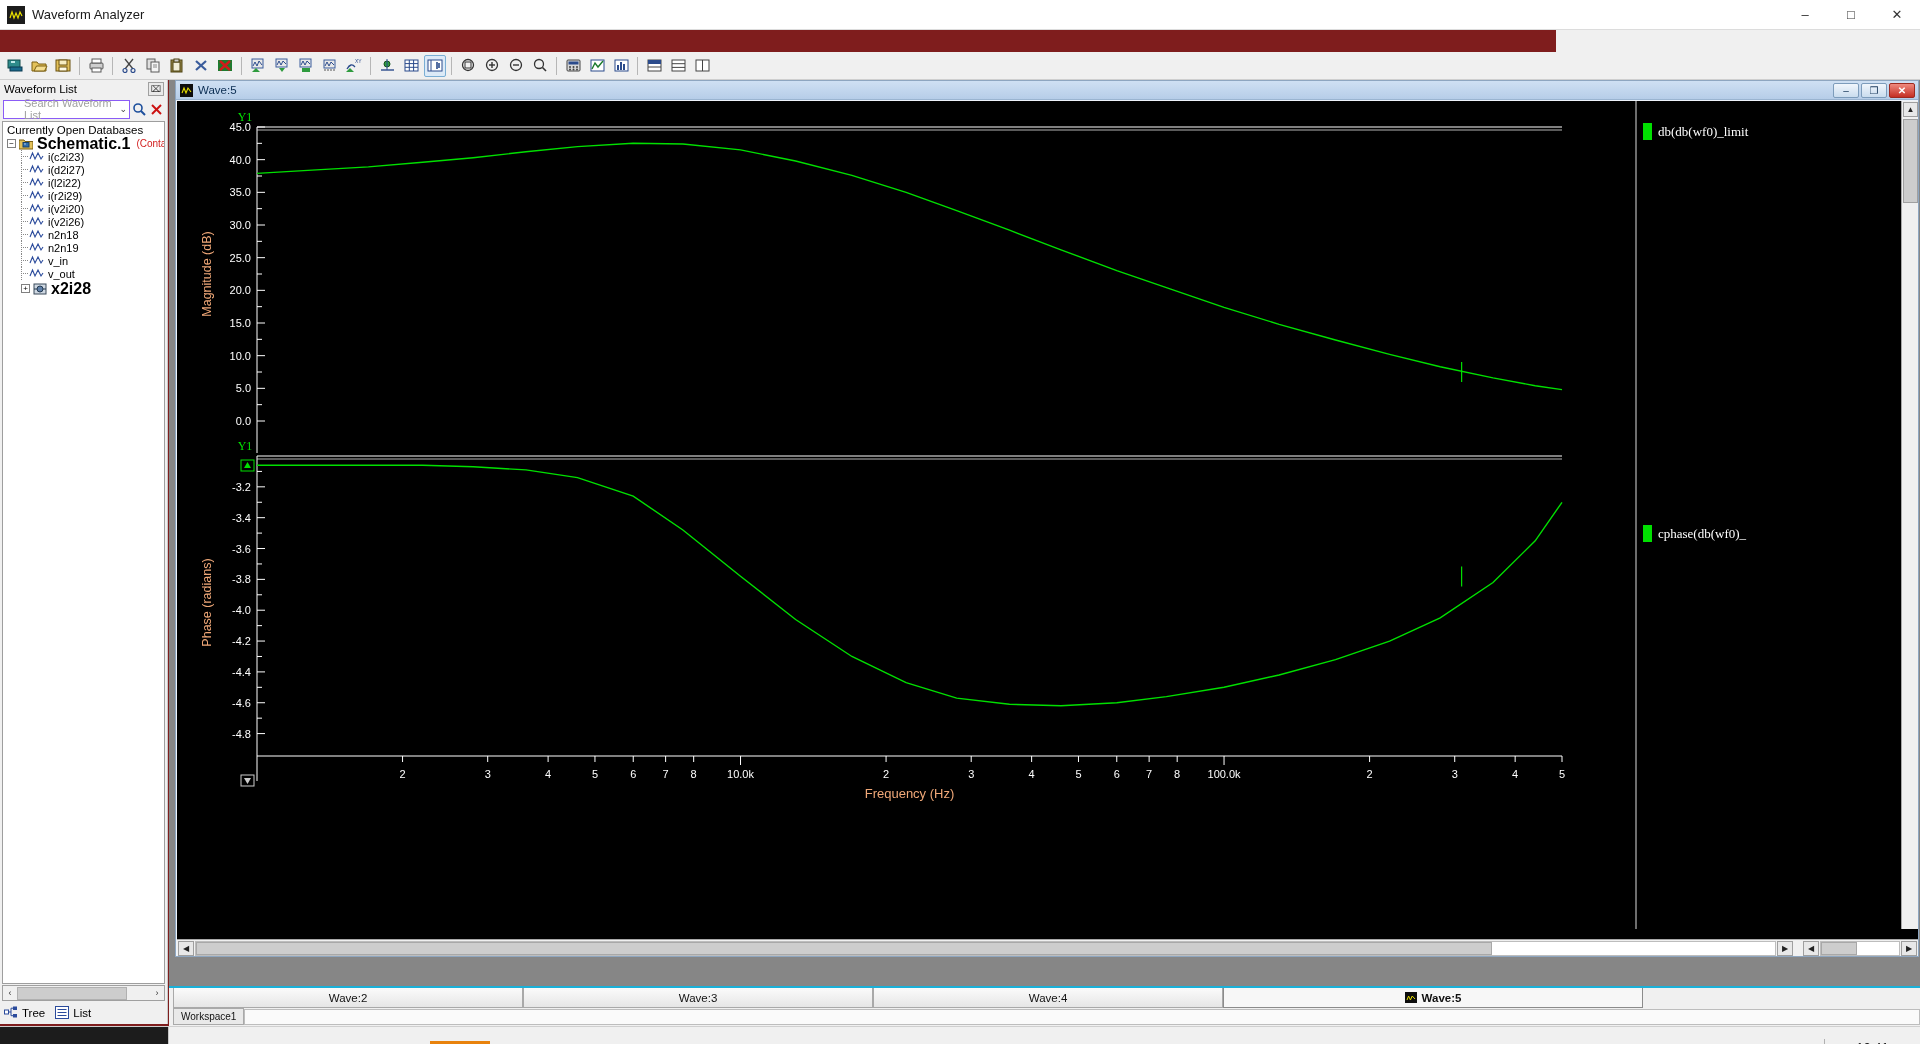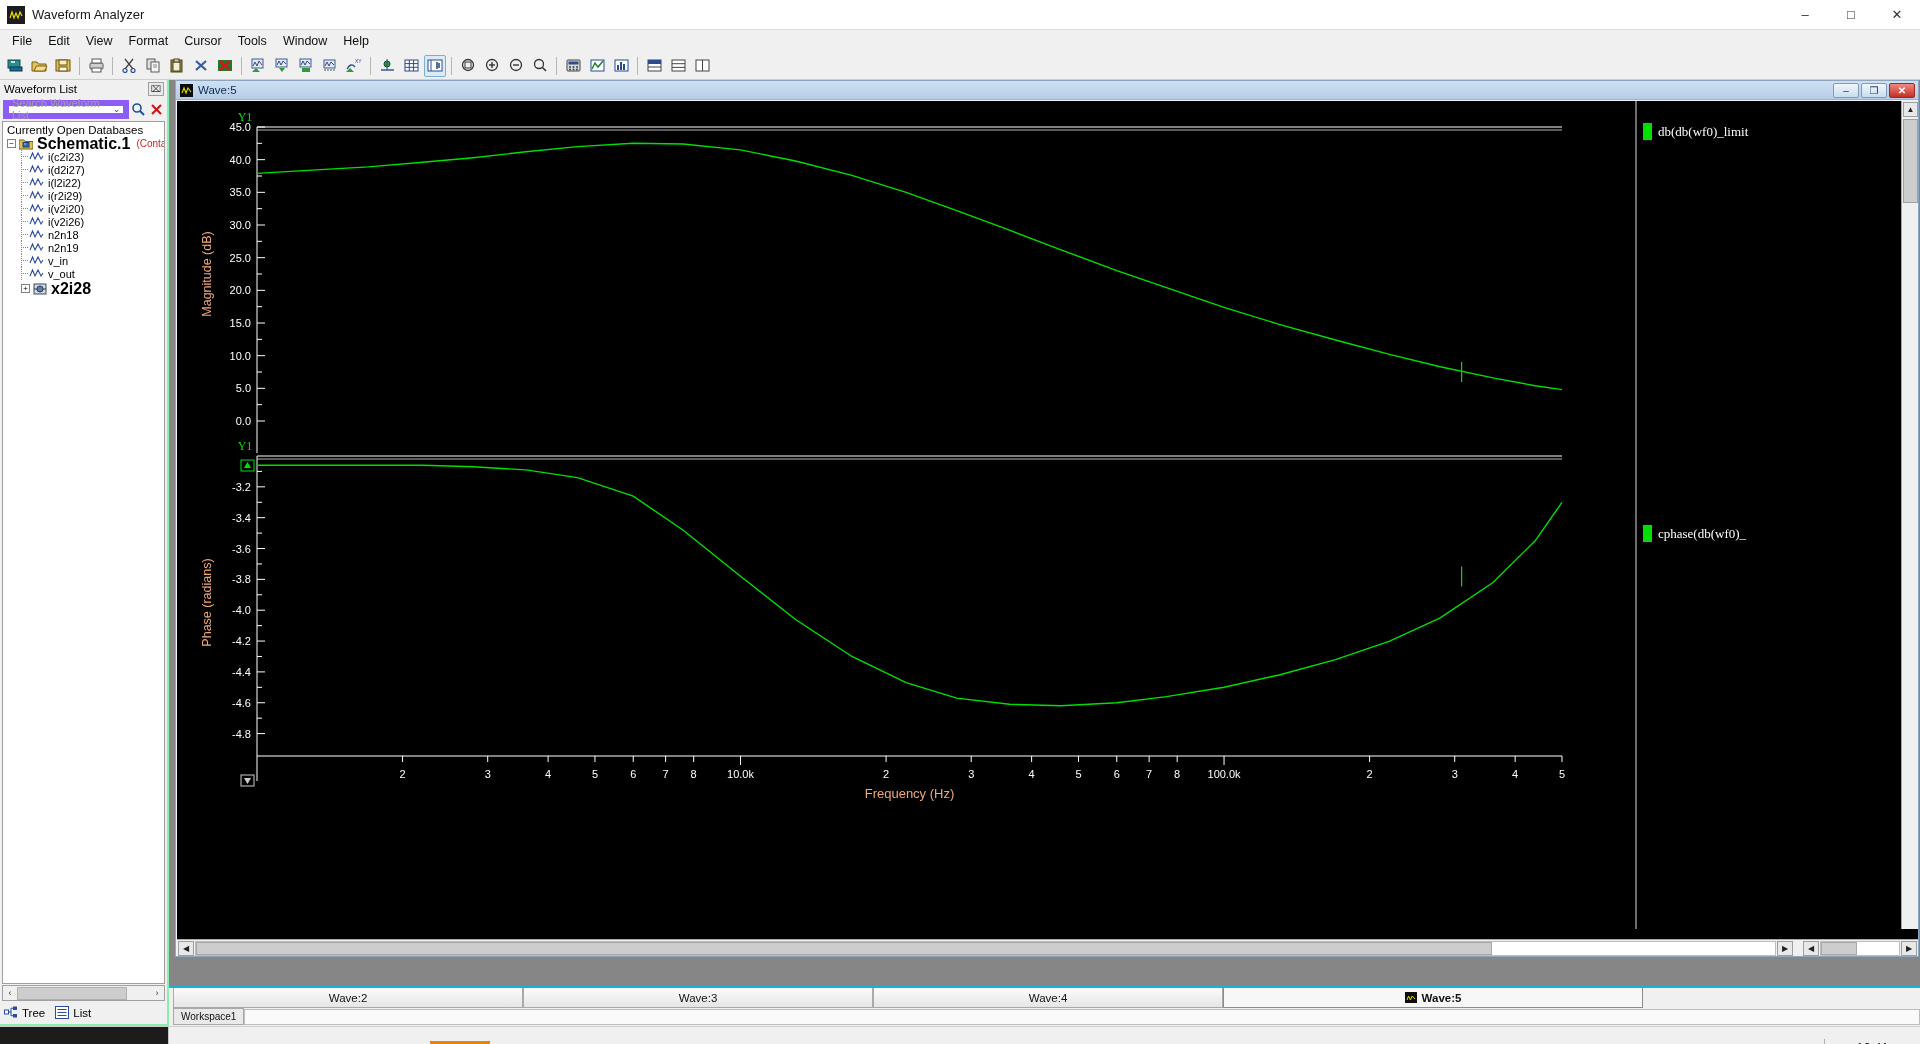--- a/index.html
+++ b/index.html
@@ -3,21 +3,21 @@
 <meta charset="utf-8">
 <style>
   * { box-sizing: border-box; }
   html, body {
     margin: 0; padding: 0;
     width: 1920px; height: 1044px;
     overflow: hidden;
     font-family: "Liberation Sans", sans-serif;
     background: #f0f0f0;
   }
-  #app { position: relative; width: 1556px; height: 1044px; background: #86efac; }
+  #app { position: relative; width: 1556px; height: 1044px; background: #7f1d1d; }
 
   
   #titlebar {
     position: absolute; left: 0; top: 0; width: 1920px; height: 30px;
     background: #ffffff; border-bottom: 1px solid #dcdcdc;
     display: flex; align-items: center;
   }
   #titlebar .app-icon {
     width: 18px; height: 18px; margin-left: 7px; margin-right: 7px;
     background: #1c1c1c; position: relative; flex: 0 0 auto;
@@ -65,22 +65,22 @@
   }
   #wl-header .hdr-btn {
     margin-left: auto; margin-right: 3px; width: 16px; height: 14px;
     border: 1px solid #a0a0a0; background: #e9e9e9;
     display: flex; align-items: center; justify-content: center; font-size: 9px; color: #333;
   }
   #wl-search {
     height: 20px; margin: 1px 3px 2px 3px; display: flex; align-items: center;
   }
   #wl-search .combo {
-    flex: 1 1 auto; height: 19px; border: 6px solid #8b5cf6; background: #fff;
-    display: flex; align-items: center; font-size: 11px; color: #a0a0a0; padding-left: 3px; justify-content: center;
+    flex: 1 1 auto; height: 19px; border: 1px solid #8b5cf6; background: #fff;
+    display: flex; align-items: center; font-size: 11px; color: #a0a0a0; padding-left: 20px; justify-content: center;
   }
   #wl-search .combo .caret {
     margin-left: auto; width: 14px; text-align: center; font-size: 9px; color: #444;
   }
   #wl-search .sbtn {
     width: 17px; height: 19px; margin-left: 2px;
     display: flex; align-items: center; justify-content: center;
   }
   #tree {
     flex: 1 1 auto; background: #ffffff; border: 1px solid #9e9e9e;
@@ -224,30 +224,20 @@
         </svg>
     </div>
     <div class="app-title">Waveform Analyzer</div>
     <div id="win-controls">
       <div class="wbtn">–</div>
       <div class="wbtn">□</div>
       <div class="wbtn close">✕</div>
     </div>
   </div>
 
-  <div id="menubar">
-    <div class="mitem">File</div>
-    <div class="mitem">Edit</div>
-    <div class="mitem">View</div>
-    <div class="mitem">Format</div>
-    <div class="mitem">Cursor</div>
-    <div class="mitem">Tools</div>
-    <div class="mitem">Window</div>
-    <div class="mitem">Help</div>
-  </div>
 
   <div id="toolbar">
     <div class="tbtn">
       <svg width="17" height="15" viewBox="0 0 17 15">
           <rect x="1" y="2" width="12" height="8" fill="#2e8b8b" stroke="#104c4c"></rect>
           <rect x="3" y="9" width="12" height="4" fill="#1a6a8c" stroke="#0a3a52"></rect>
           <rect x="4" y="3" width="4" height="2" fill="#bfe8e8"></rect>
         </svg>
     </div>
     <div class="tbtn">

